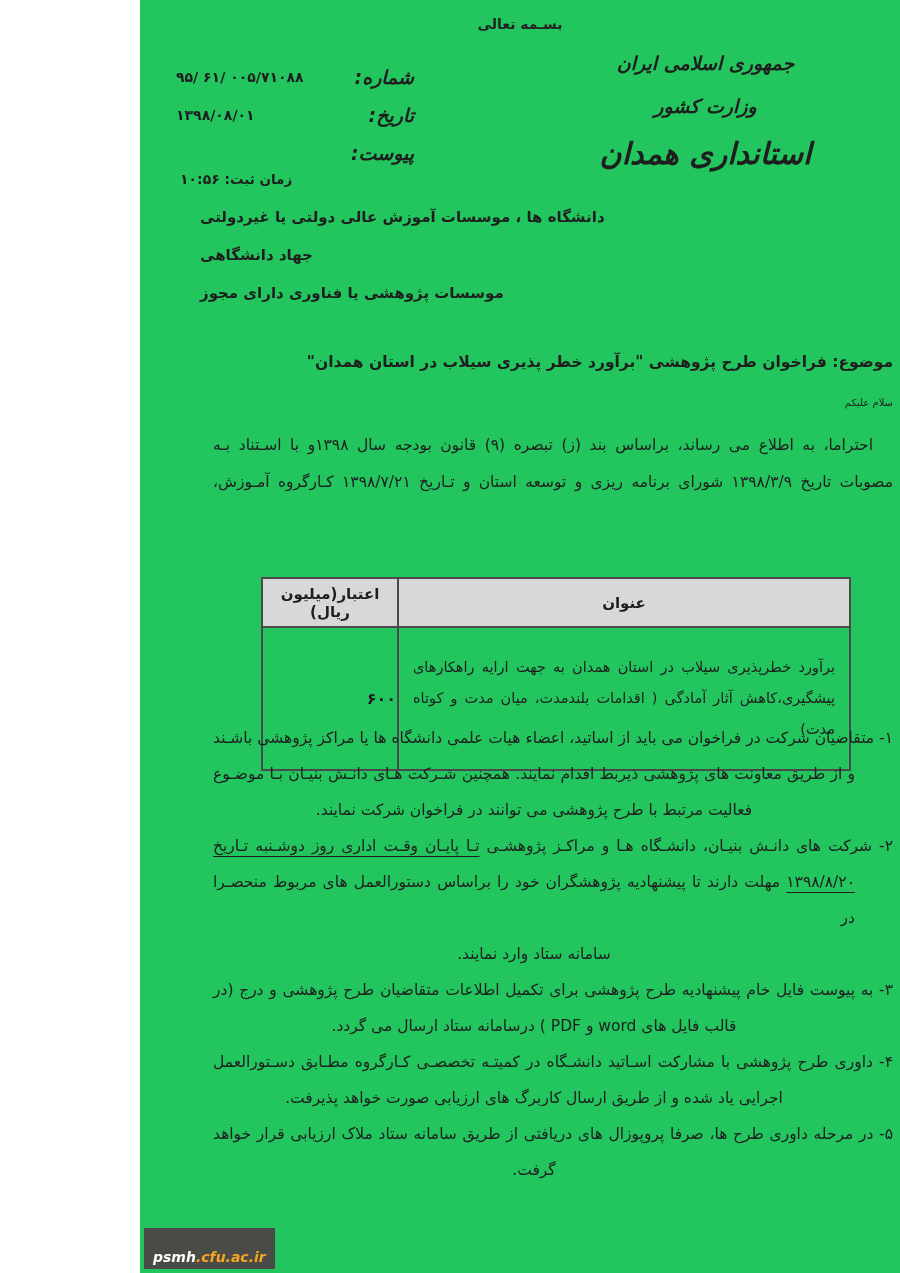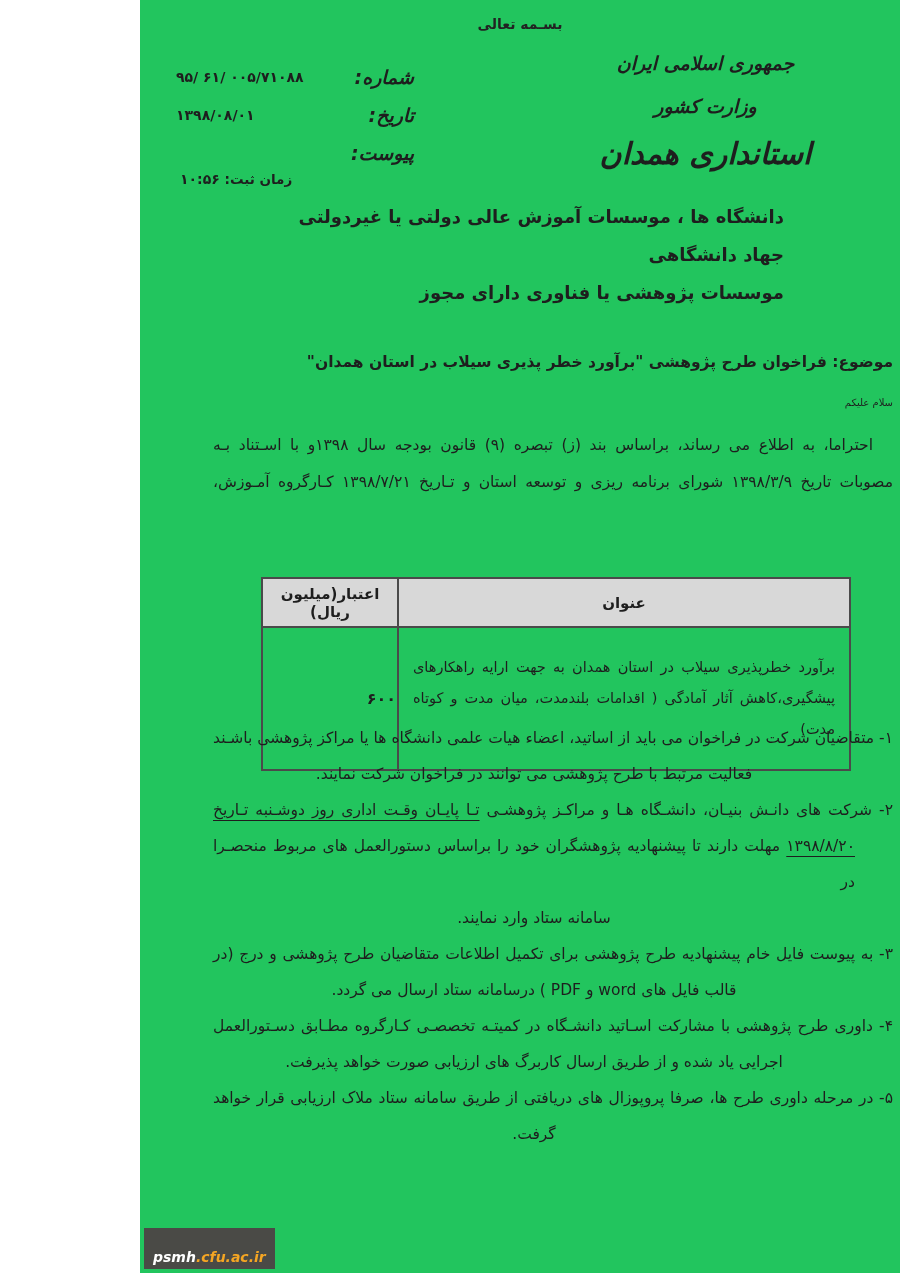--- a/index.html
+++ b/index.html
@@ -15,22 +15,22 @@
   .org .org-line{font-size:19px;line-height:43px;font-weight:600;}
   .org .org-line.big{font-size:30px;line-height:52px;font-weight:bold;}
   
   .meta{position:absolute;top:58px;left:36px;width:238px;}
   .meta-row{display:flex;justify-content:space-between;align-items:center;height:38px;}
   .meta-label{font-style:italic;font-weight:bold;font-size:19px;white-space:nowrap;}
   .meta-value{direction:ltr;unicode-bidi:embed;font-size:14px;font-weight:bold;letter-spacing:1px;}
   .reg-time{position:absolute;top:171px;left:40px;font-size:13.5px;font-weight:bold;}
   .reg-time .meta-value{letter-spacing:1px;}
   
-  .recipients{position:absolute;top:198px;right:116px;left:60px;text-align:right;
-    font-weight:bold;font-size:18px;line-height:38px;}
+  .recipients{position:absolute;top:198px;right:116px;left:60px;text-align:left;
+    font-weight:bold;font-size:15px;line-height:38px;}
   
   .subject{position:absolute;top:353px;right:7px;left:10px;text-align:right;
     font-weight:bold;font-size:15.5px;}
   .salutation{position:absolute;top:397px;right:7px;font-size:10px;}
   
   .intro{position:absolute;top:427px;right:7px;left:73px;font-size:15.5px;}
   .intro .line{line-height:37px;text-align:justify;text-align-last:justify;}
   .intro .line.first{padding-right:20px;}
   .intro .line.last{text-align-last:center;}
   
@@ -119,20 +119,21 @@
         <td class="title-cell">برآورد خطرپذیری سیلاب در استان همدان به جهت ارایه راهکارهای پیشگیری،کاهش آثار آمادگی ( اقدامات بلندمدت، میان مدت و کوتاه مدت)</td>
         <td class="credit-cell">۶۰۰</td>
       </tr>
     </tbody>
       </table>
   </div>
 
   <div class="items">
       <div class="item">
         <div class="line"><span class="num">۱- </span><span>متقاضیان شرکت در فراخوان می باید از اساتید، اعضاء هیات علمی دانشگاه ها یا مراکز پژوهشی باشـند</span></div>
+        <div class="line cont"><span>و از طریق معاونت های پژوهشی ذیربط اقدام نمایند. همچنین شـرکت هـای دانـش بنیـان بـا موضـوع</span></div>
         <div class="line cont last"><span>فعالیت مرتبط با طرح پژوهشی می توانند در فراخوان شرکت نمایند.</span></div>
       </div>
       <div class="item">
         <div class="line"><span class="num">۲- </span><span>شرکت های دانـش بنیـان، دانشـگاه هـا و مراکـز پژوهشـی </span><span class="u">تـا پایـان وقـت اداری روز دوشـنبه تـاریخ</span></div>
         <div class="line cont"><span class="u">۱۳۹۸/۸/۲۰</span><span> مهلت دارند تا پیشنهادیه پژوهشگران خود را براساس دستورالعمل های مربوط منحصـرا در</span></div>
         <div class="line cont last"><span>سامانه ستاد وارد نمایند.</span></div>
       </div>
       <div class="item">
         <div class="line"><span class="num">۳- </span><span>به پیوست فایل خام پیشنهادیه طرح پژوهشی برای تکمیل اطلاعات متقاضیان طرح پژوهشی و درج (در</span></div>
         <div class="line cont last"><span>قالب فایل های word و PDF ) درسامانه ستاد ارسال می گردد.</span></div>

